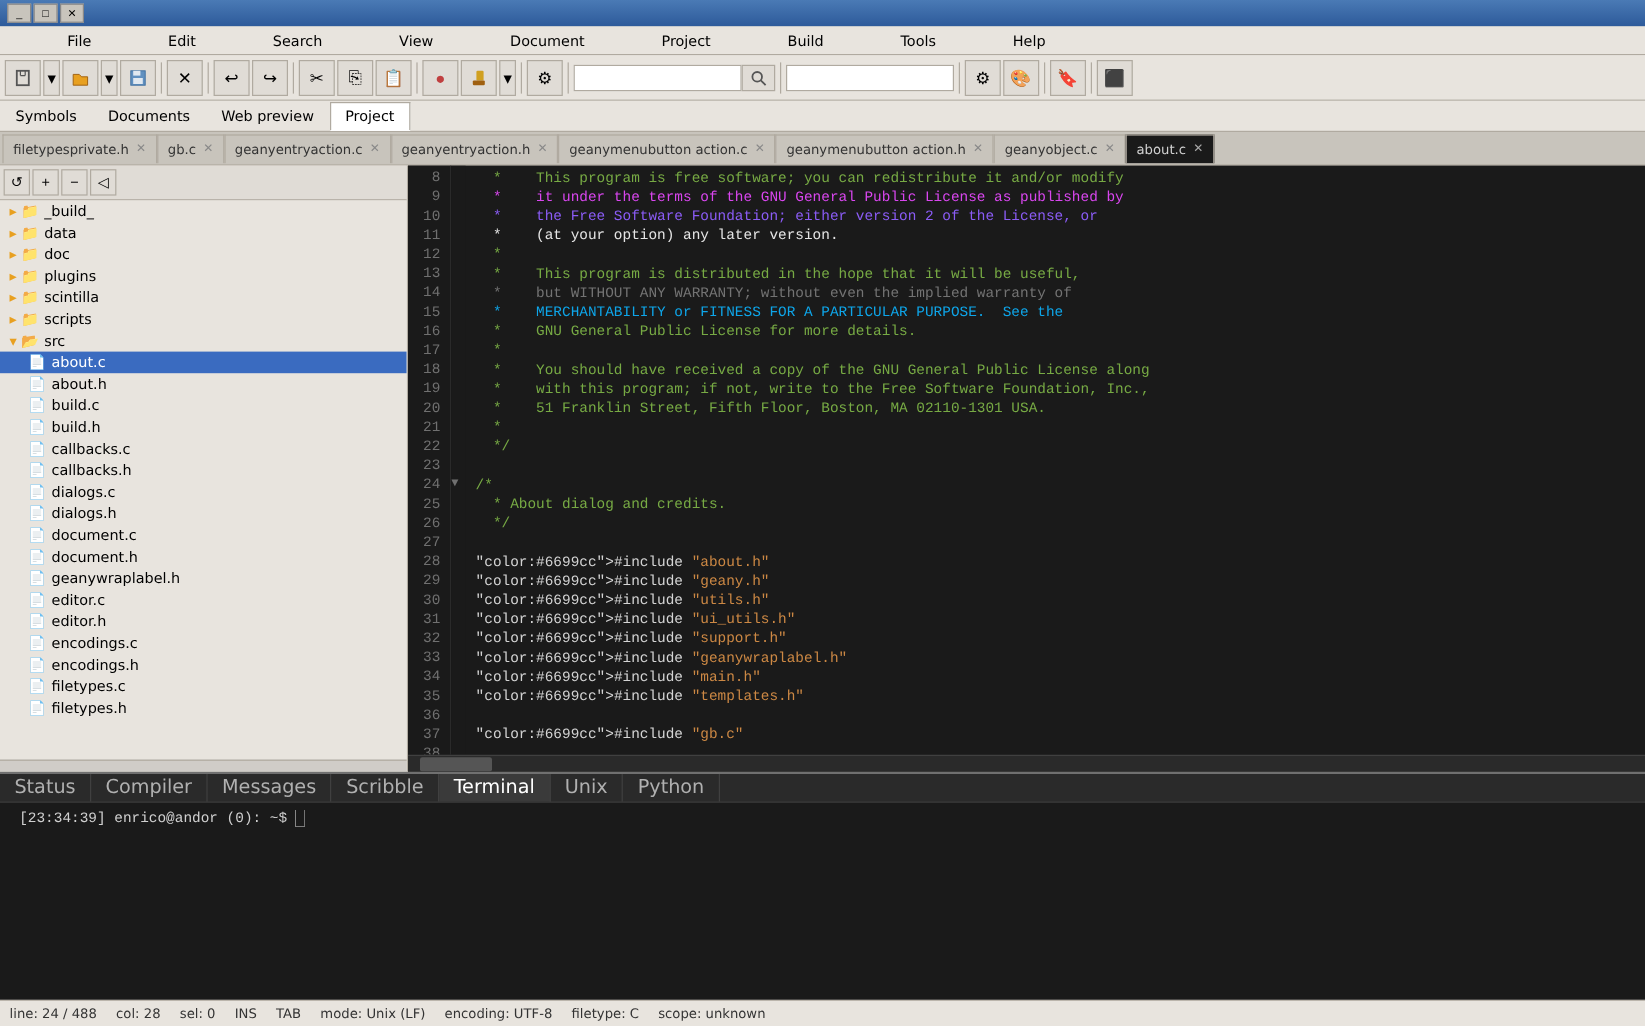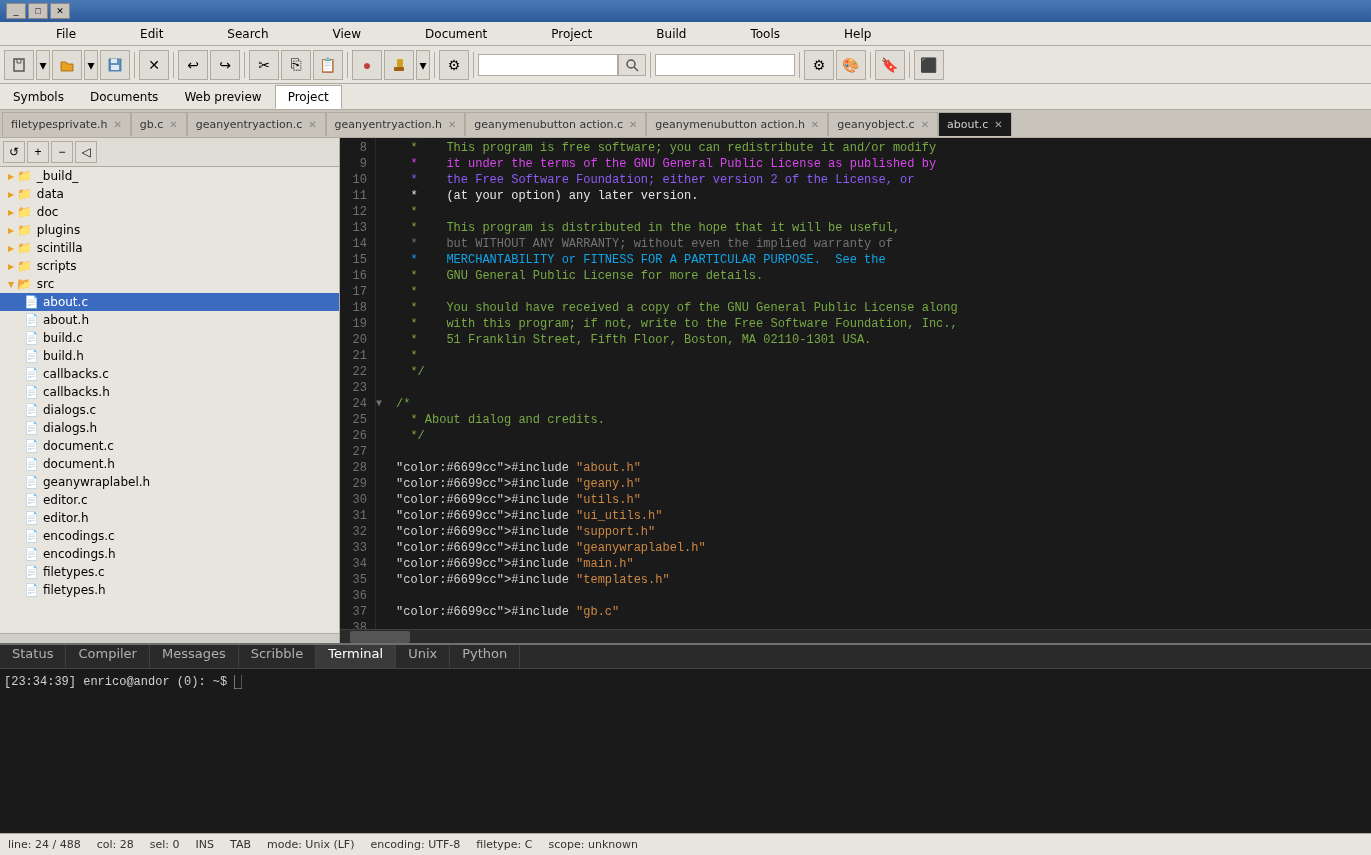--- a/index.html
+++ b/index.html
@@ -55,21 +55,21 @@
 
     
     #fold-col { width: 12px; background: #1a1a1a; color: #606060; font-size: 10px; padding-top: 2px; line-height: 16px; white-space: pre; }
 
     
     #hscroll { height: 14px; background: #2a2a2a; border-top: 1px solid #404040; }
 
     
     #bottom-panel { height: 190px; background: #1a1a1a; border-top: 2px solid #606060; display: flex; flex-direction: column; }
     #bottom-tabs { display: flex; background: #2a2a2a; height: 24px; border-bottom: 1px solid #404040; }
-    .bottom-tab { padding: 1px 12px; font-size: 13px; color: #b0b0b0; cursor: pointer; border-right: 1px solid #404040; }
+    .bottom-tab { padding: 1px 12px; font-size: 16px; color: #b0b0b0; cursor: pointer; border-right: 1px solid #404040; }
     #terminal-content { flex: 1; background: #1a1a1a; color: #d0d0d0; font-family: 'DejaVu Sans Mono', monospace; font-size: 12px; padding: 6px 8px; }
 
     
     #statusbar { height: 22px; background: #e8e4de; border-top: 1px solid #b0aaa0; display: flex; align-items: center; padding: 0 8px; font-size: 11px; gap: 20px; color: #333; }
 
     
     #sidebar-scroll { height: 10px; background: #d0ccc8; border-top: 1px solid #b0aaa0; }
   </style>
 </head>
 <body>
@@ -457,21 +457,21 @@
 <div id="bottom-panel" style="height:190px;background:#1a1a1a;border-top:2px solid #707070;display:flex;flex-direction:column;">
   <div id="bottom-tabs" style="display:flex;background:#2a2a2a;height:24px;border-bottom:1px solid #404040;">
     <div class="bottom-tab">Status</div>
     <div class="bottom-tab">Compiler</div>
     <div class="bottom-tab">Messages</div>
     <div class="bottom-tab">Scribble</div>
     <div class="bottom-tab" style="background:#3a3a3a;color:white;">Terminal</div>
     <div class="bottom-tab">Unix</div>
     <div class="bottom-tab">Python</div>
   </div>
-  <div id="terminal-content" style="flex:1;background:#1a1a1a;color:#d0d0d0;font-family:'Courier New',monospace;font-size:12px;padding:6px 4px;">
+  <div id="terminal-content" style="flex:1;background:#1a1a1a;color:#d0d0d0;font-family:'Courier New',monospace;font-size:12px;padding:6px 16px;">
     <span>[23:34:39] enrico@andor (0): ~$ </span><span style="background:#d0d0d0;color:#1a1a1a;">█</span>
   </div>
 </div>
 
 <div id="statusbar" style="height:22px;background:#e8e4de;border-top:1px solid #b0aaa0;display:flex;align-items:center;padding:0 8px;font-size:11px;gap:16px;color:#333;">
   <span>line: 24 / 488</span>
   <span>col: 28</span>
   <span>sel: 0</span>
   <span>INS</span>
   <span>TAB</span>

